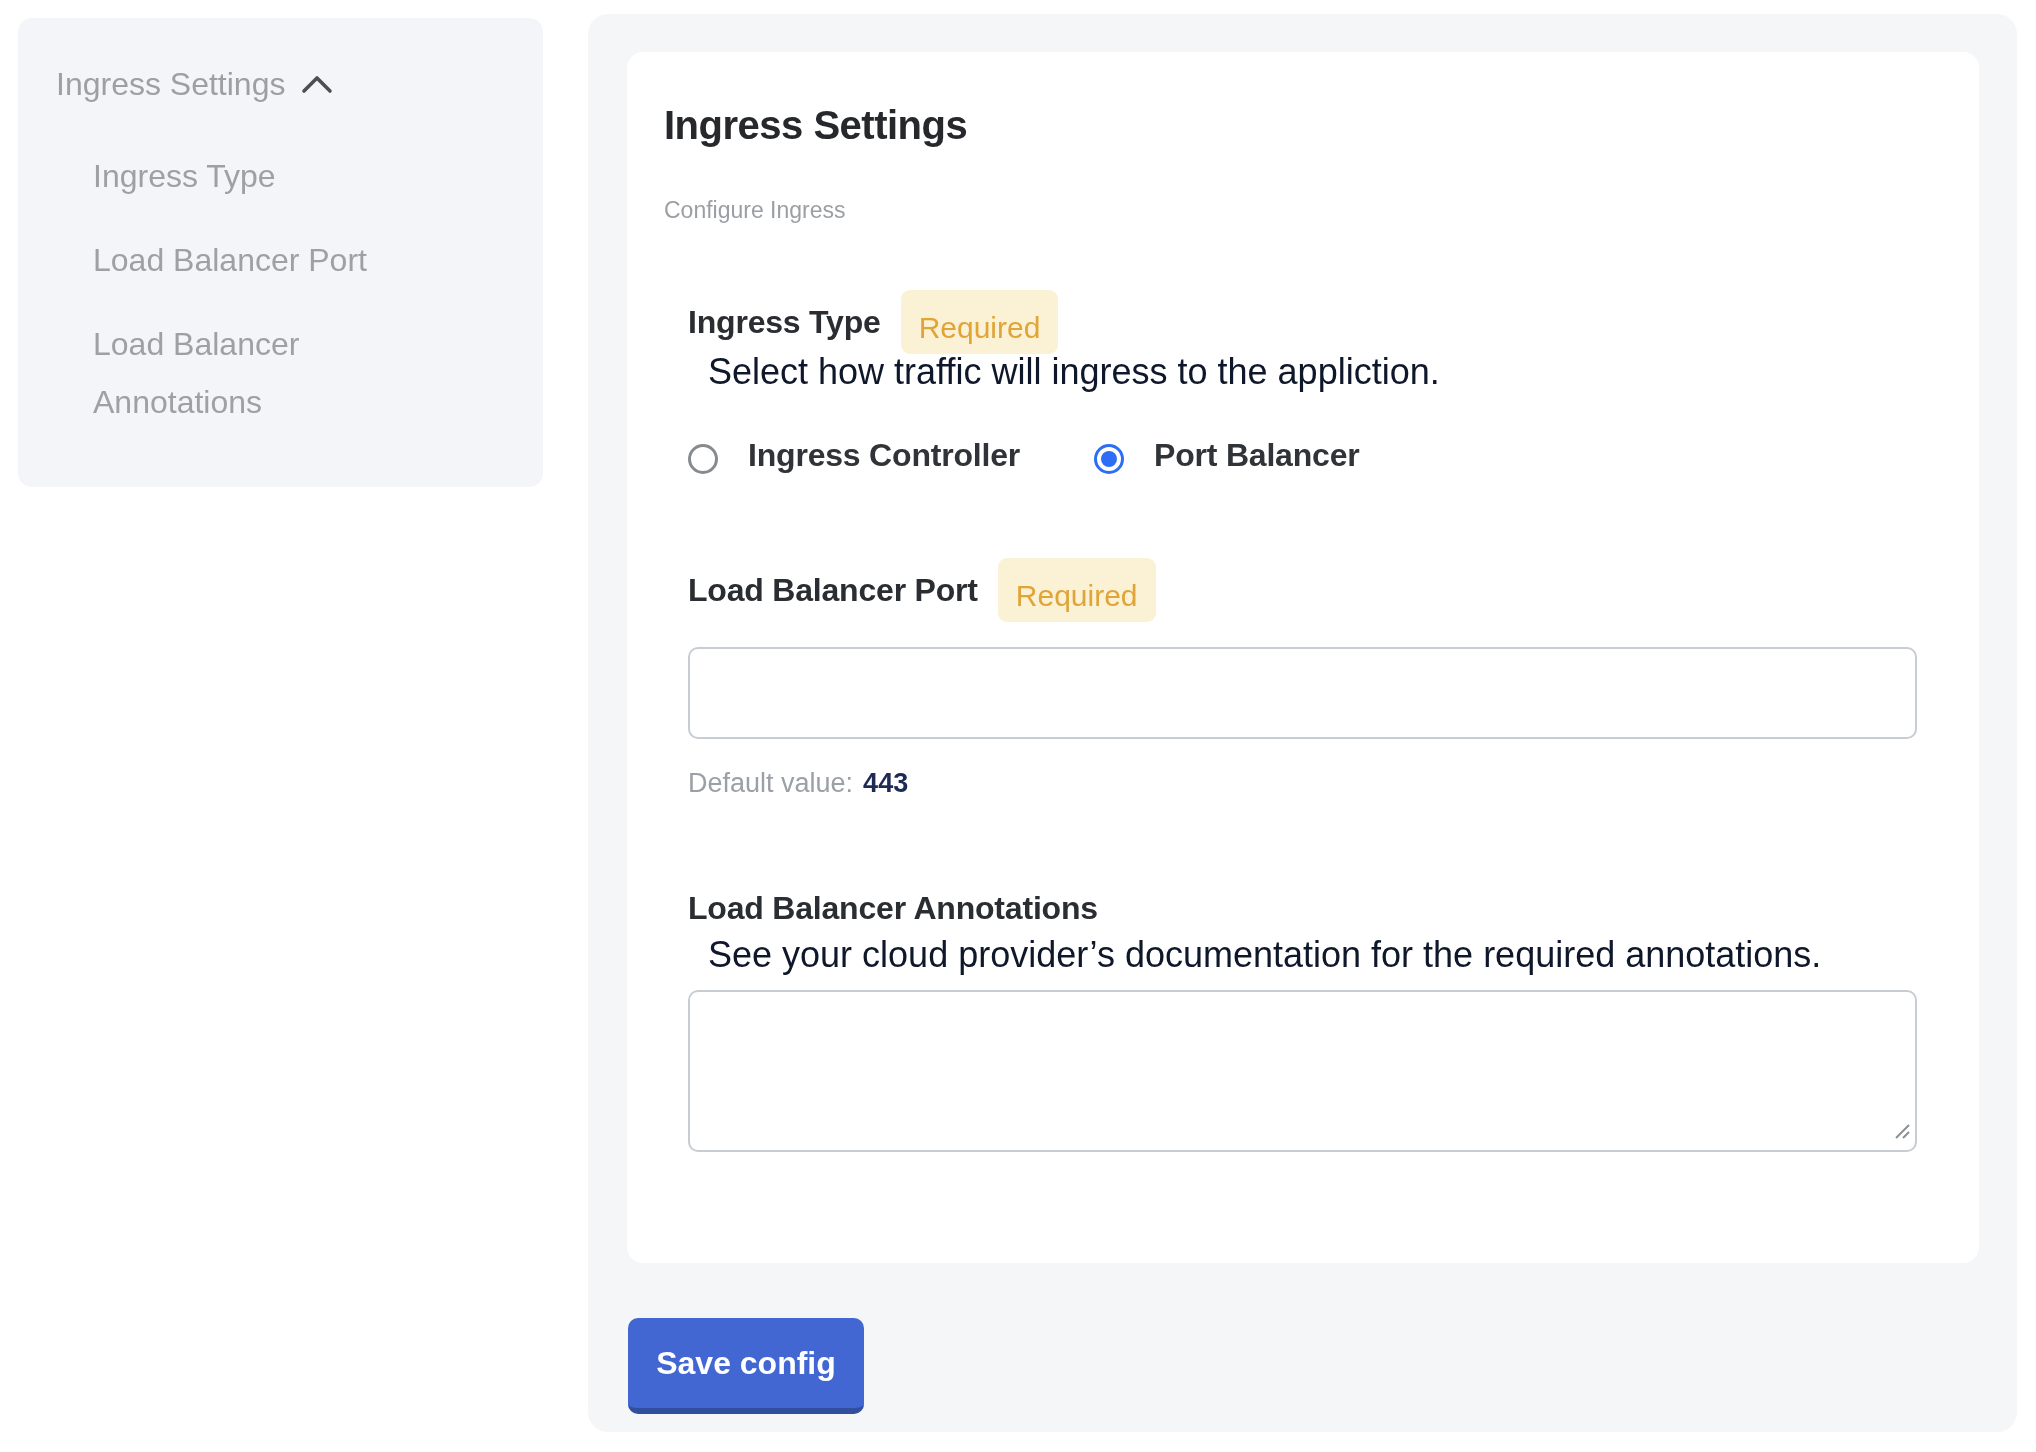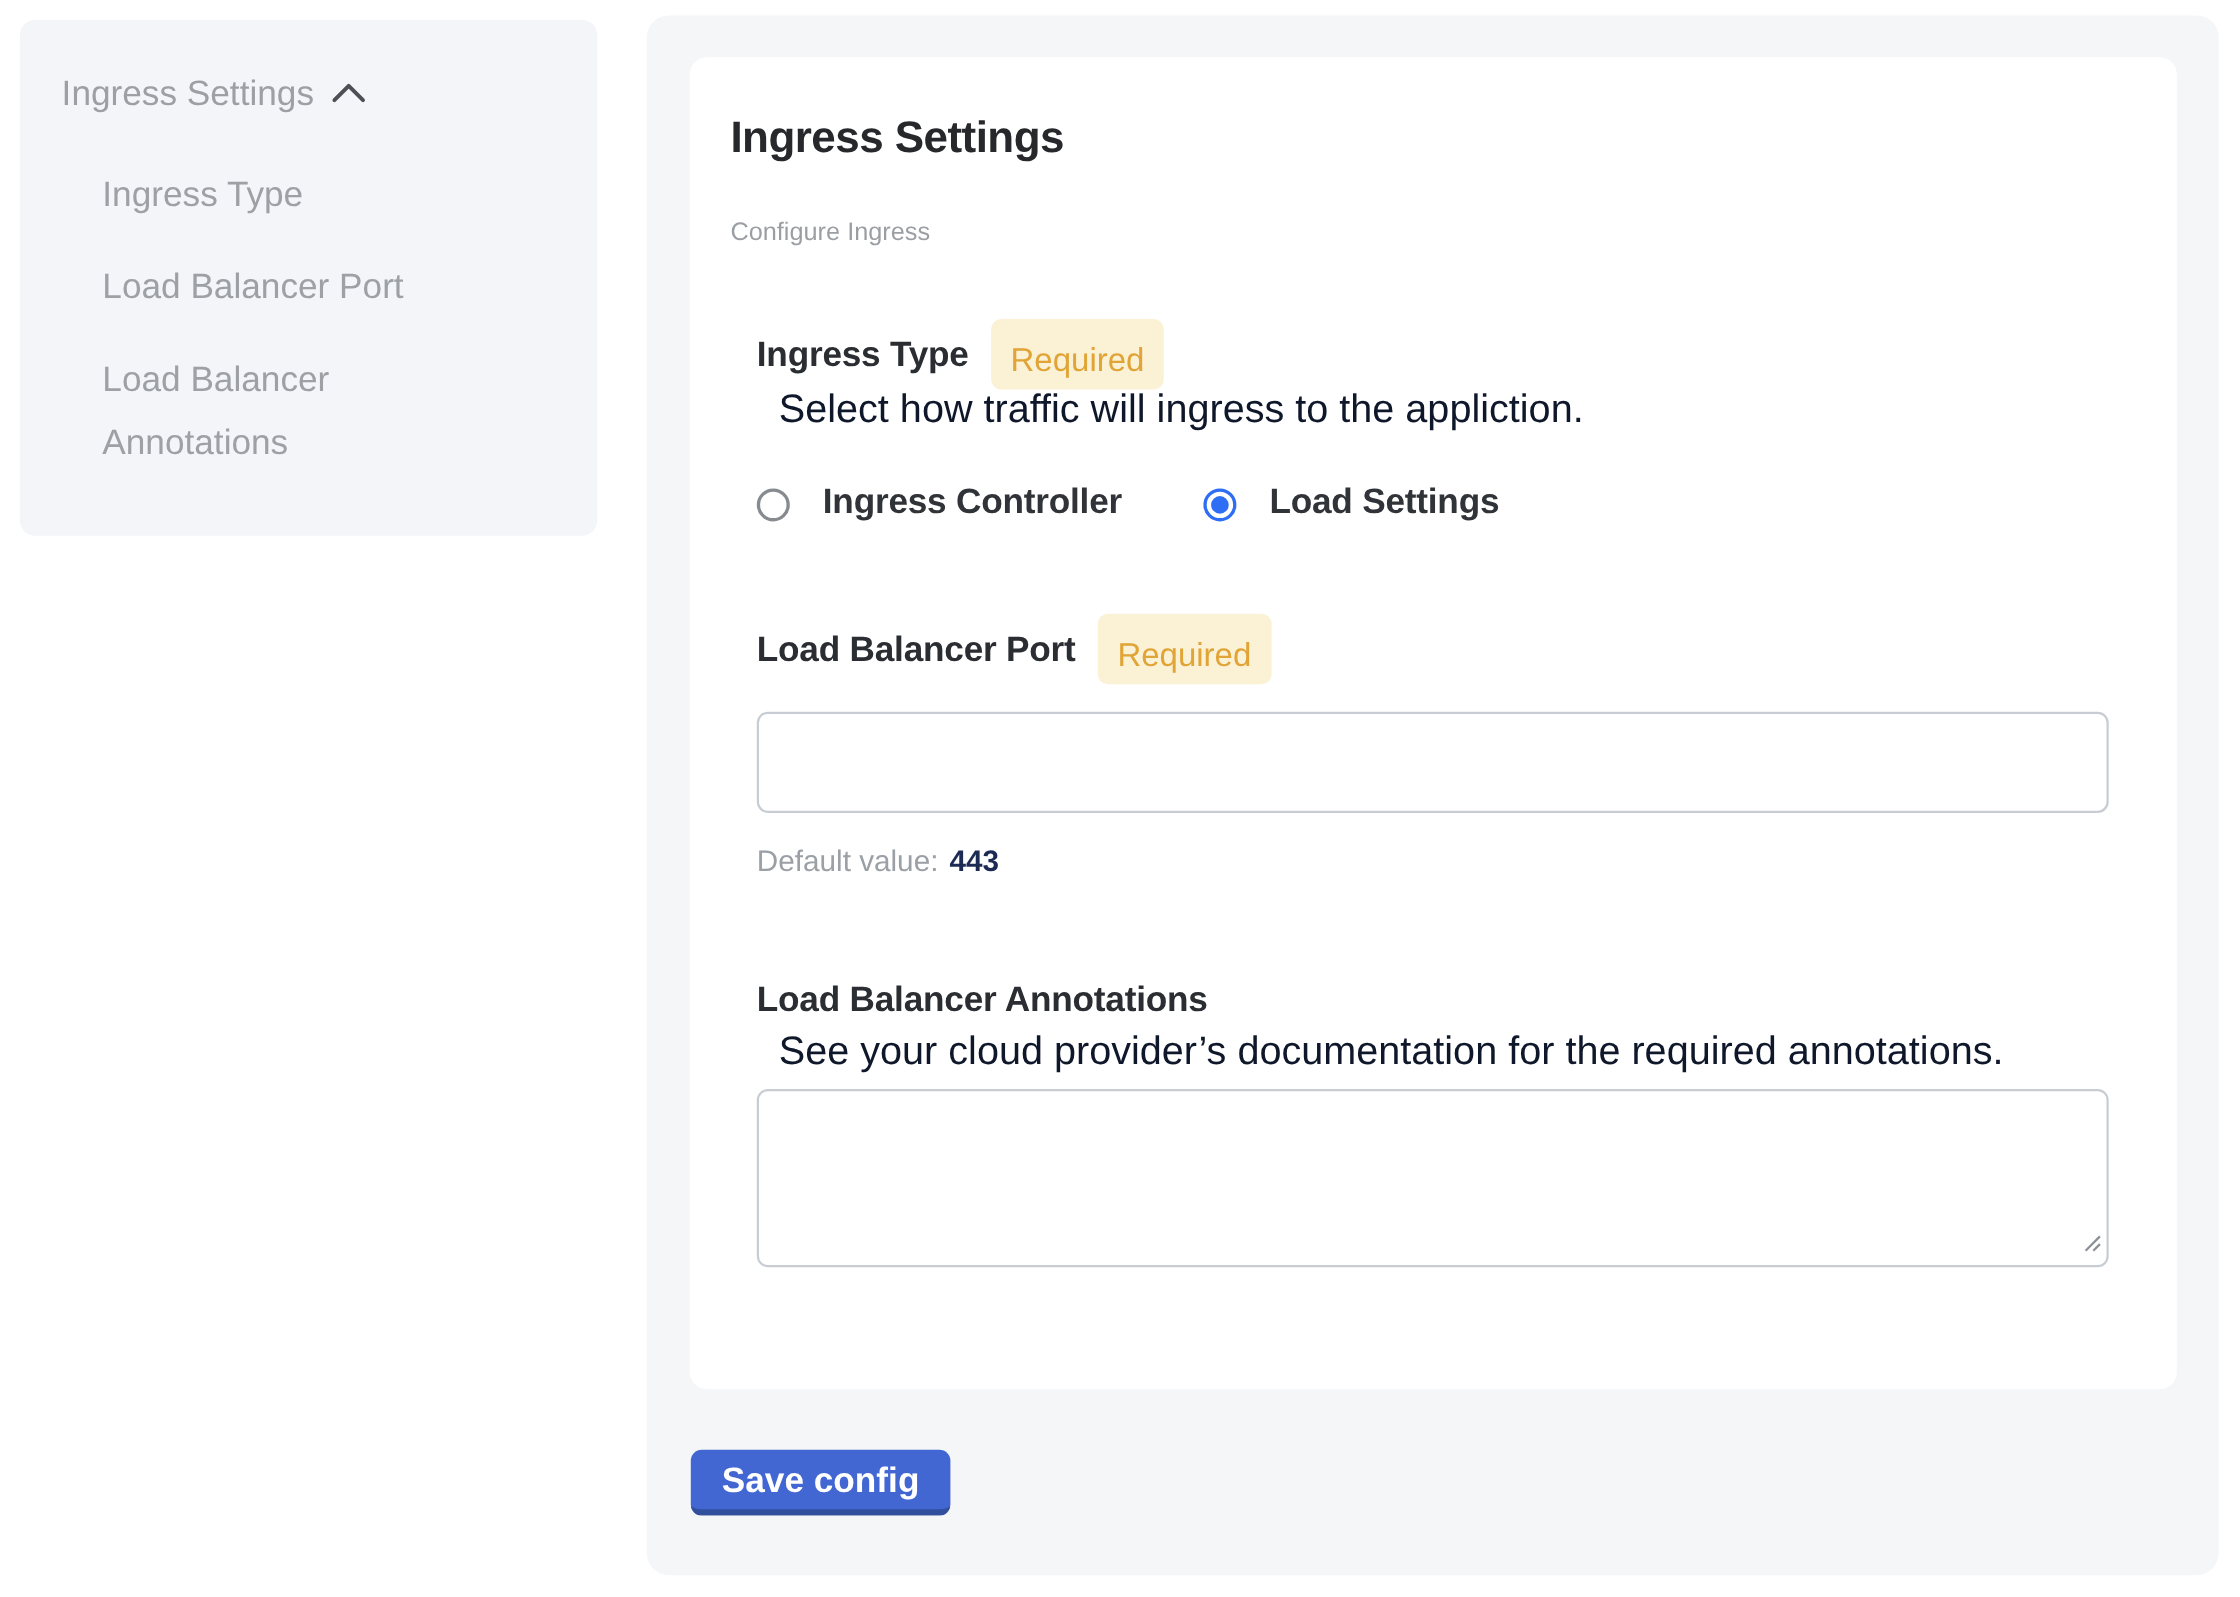--- a/index.html
+++ b/index.html
@@ -90,21 +90,21 @@
     border:2px solid #c8cdd3; border-radius:10px; background:#fff;
     font-family:inherit; font-size:30px; padding:14px 20px; color:#2a2d31;
     outline:none;
   }
   .resize-handle {
     position:absolute; right:6px; bottom:8px; pointer-events:none;
   }
 
   
   .save-btn {
-    position:absolute; left:40px; top:1304px; width:236px; height:60px;
+    position:absolute; left:40px; top:1304px; width:236px; height:96px;
     background:#4267d2; border:none; border-bottom:6px solid #324f9e;
     border-radius:10px; color:#ffffff; font-family:inherit;
     font-size:32px; font-weight:700; cursor:pointer;
   }
 </style>
 </head>
 <body>
 
 <nav class="sidebar">
   <div class="sidebar-header">
@@ -137,21 +137,21 @@
         </div>
         <div class="section-desc">Select how traffic will ingress to the appliction.</div>
 
         <div class="radio-row">
           <div class="radio-option">
             <span class="radio" role="radio" aria-checked="false"></span>
             <span class="label">Ingress Controller</span>
           </div>
           <div class="radio-option">
             <span class="radio checked" role="radio" aria-checked="true"></span>
-            <span class="label">Load Settings</span>
+            <span class="label">Port Balancer</span>
           </div>
         </div>
       </div>
 
       <div class="section section-lb-port">
         <div class="label-row">
           <span class="section-label">Load Balancer Port</span>
           <span class="badge">Required</span>
         </div>
 

